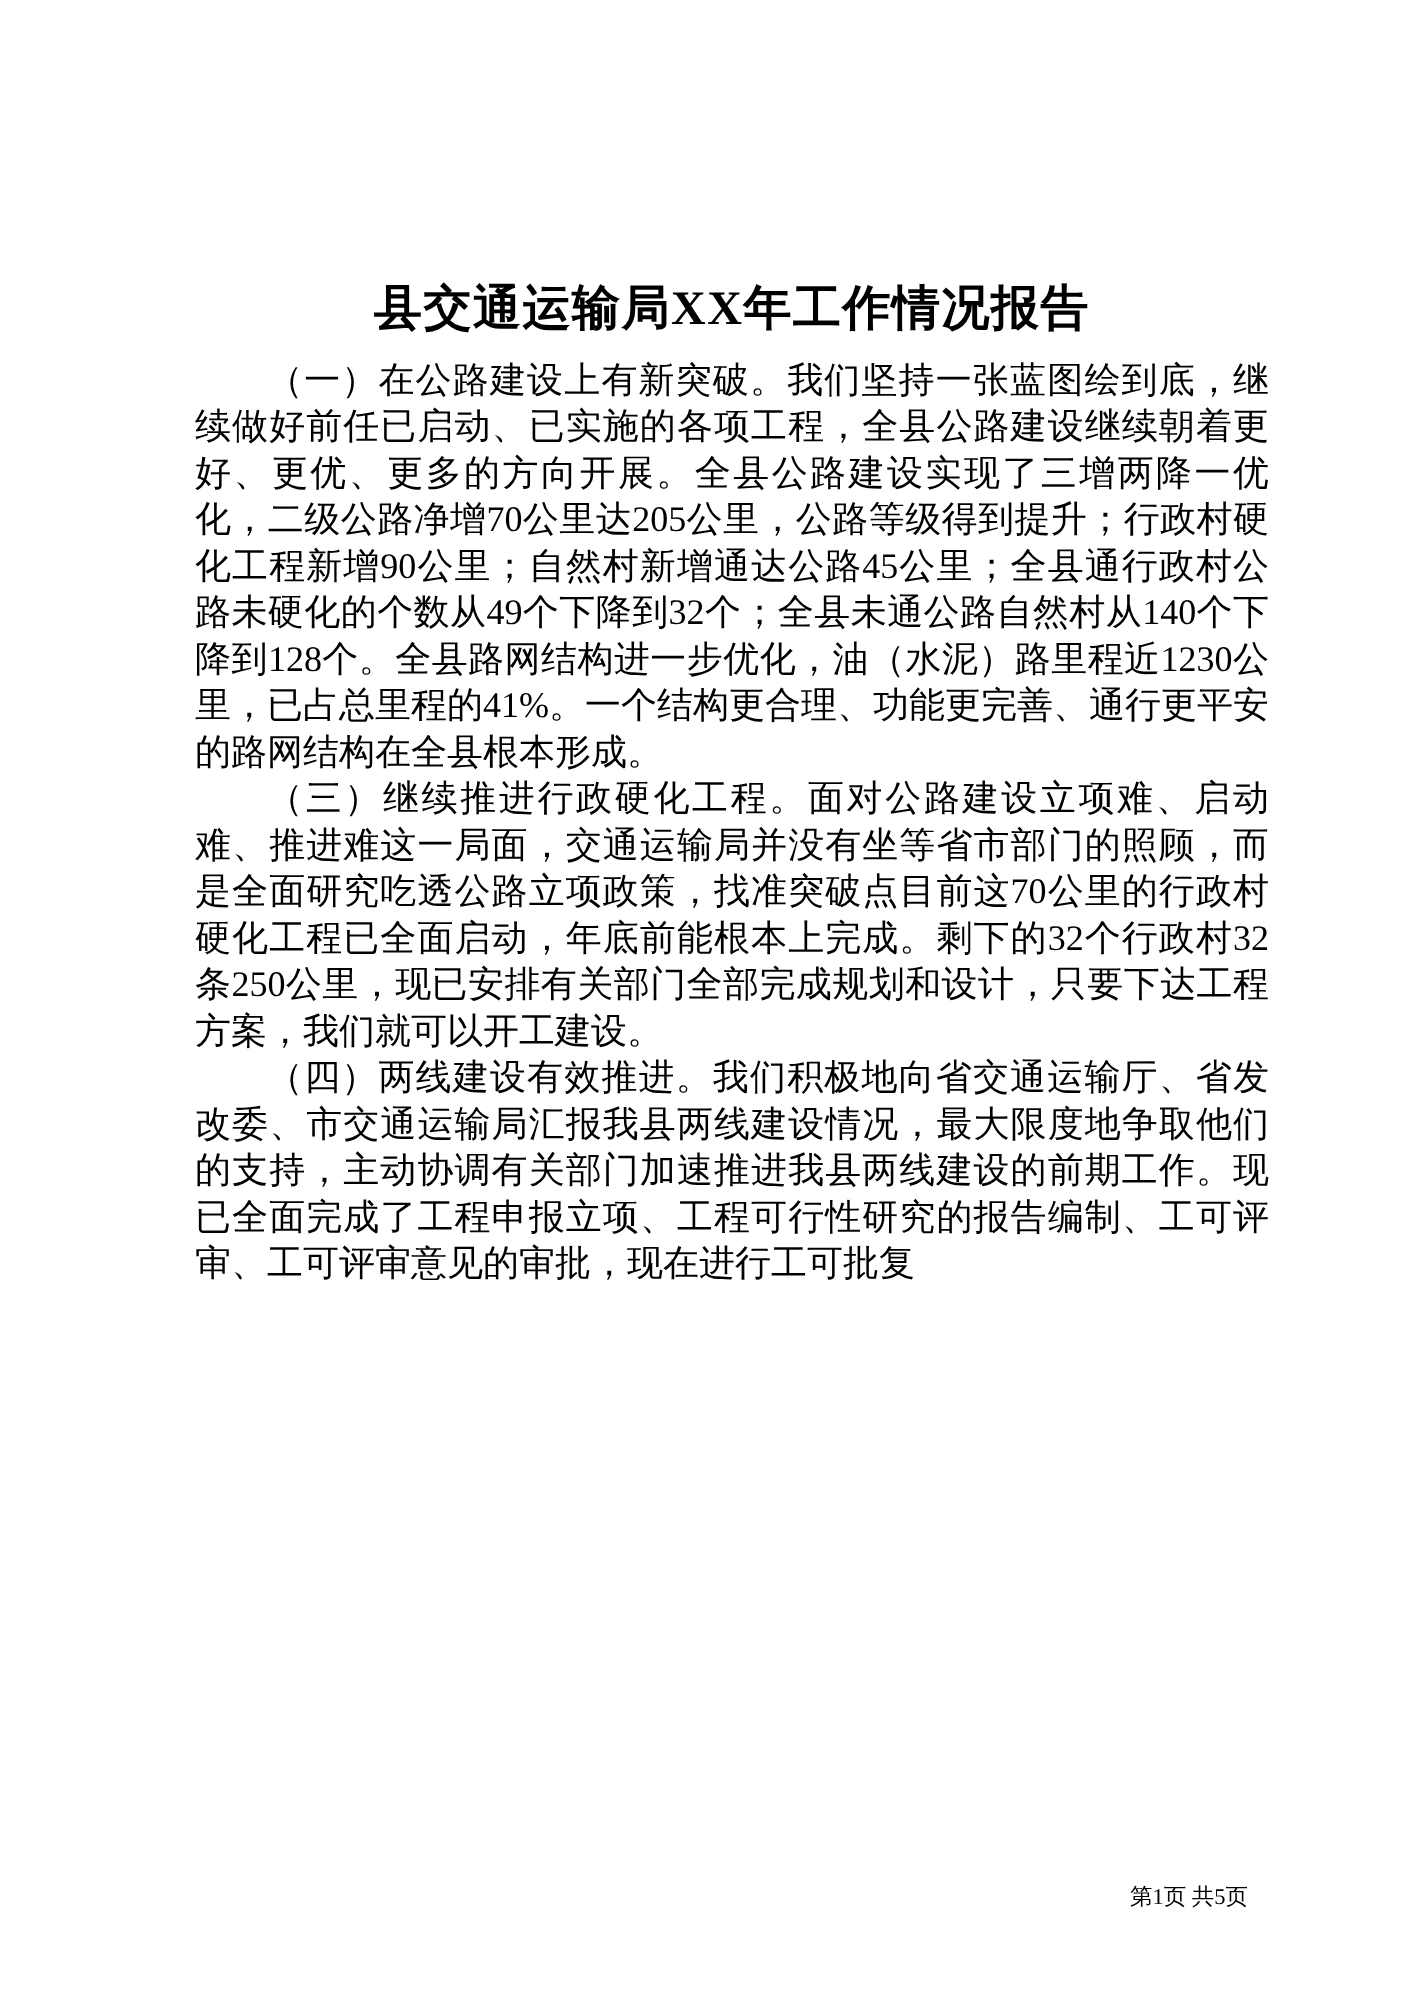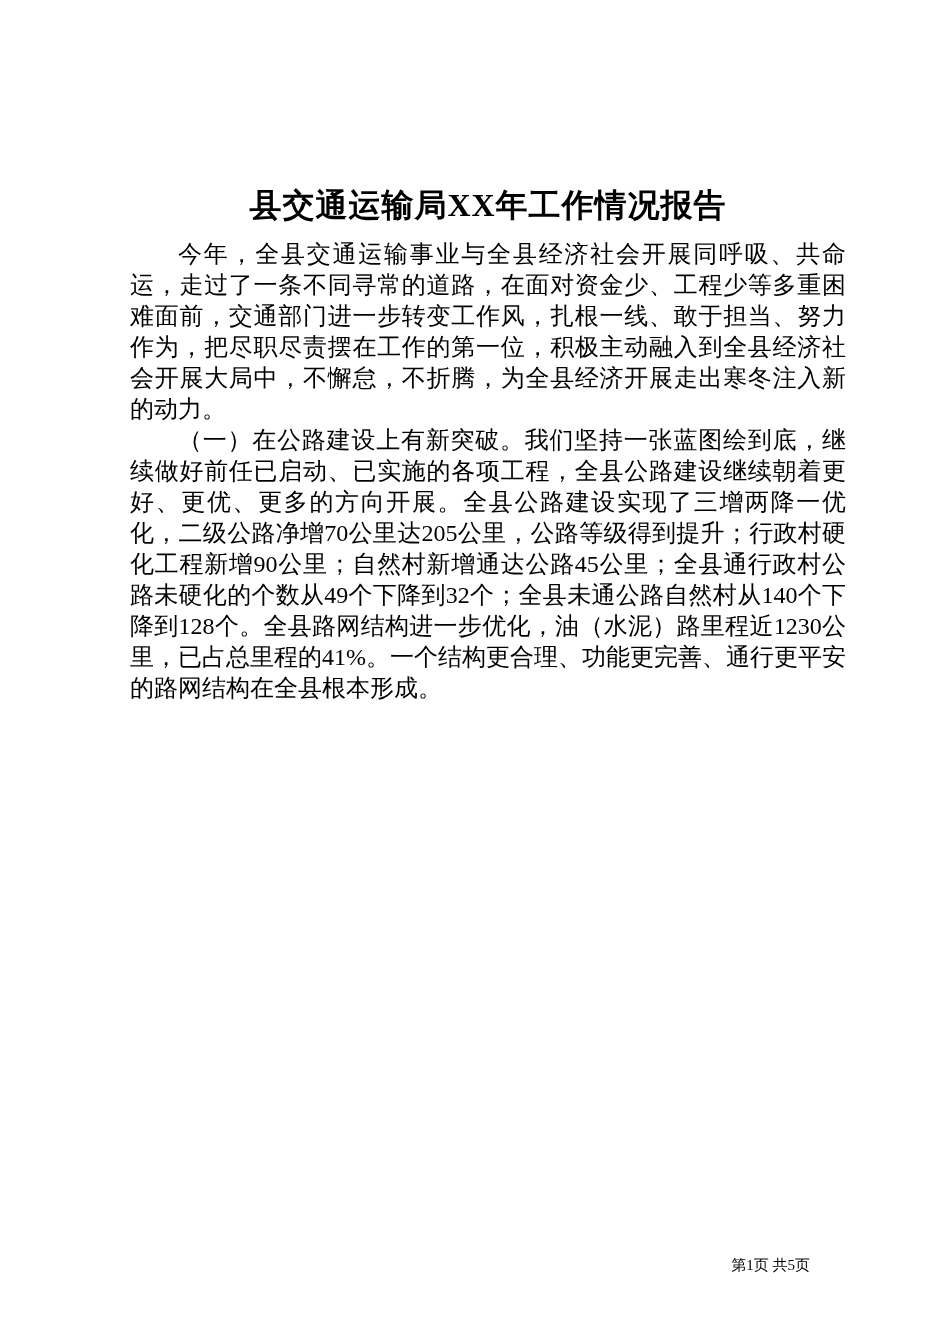--- a/index.html
+++ b/index.html
@@ -33,39 +33,40 @@
   .para {
     font-size: 24px;
     line-height: 31px;
     margin: 0;
     text-align: justify;
     text-indent: 2em;
     word-break: break-all;
   }
   .footer {
     position: absolute;
-    right: 140px;
+    right: 118px;
     bottom: 70px;
     font-size: 15px;
     line-height: 18px;
     color: #000000;
   }
 </style>
 </head>
 <body>
 
 <div class="page">
 
   <h1 class="doc-title">县交通运输局XX年工作情况报告</h1>
 
-  <p class="para">今年，全县交通运输事业与全县经济社会开展同呼吸、共命运，走过了一条不同寻常的道路，在面对资金少、工程少等多重困难面前，交通部门进一步转变工作风，扎根一线、敢于担当、努力作为，把尽职尽责摆在工作的第一位，积极主动融入到全县经济社会开展大局中，不懈怠，不折腾，为全县经济开展走出寒冬注入新的动力。</p>
 
 
 
   <p class="para">（一）在公路建设上有新突破。我们坚持一张蓝图绘到底，继续做好前任已启动、已实施的各项工程，全县公路建设继续朝着更好、更优、更多的方向开展。全县公路建设实现了三增两降一优化，二级公路净增70公里达205公里，公路等级得到提升；行政村硬化工程新增90公里；自然村新增通达公路45公里；全县通行政村公路未硬化的个数从49个下降到32个；全县未通公路自然村从140个下降到128个。全县路网结构进一步优化，油（水泥）路里程近1230公里，已占总里程的41%。一个结构更合理、功能更完善、通行更平安的路网结构在全县根本形成。</p>
 
+  <p class="para">（三）继续推进行政硬化工程。面对公路建设立项难、启动难、推进难这一局面，交通运输局并没有坐等省市部门的照顾，而是全面研究吃透公路立项政策，找准突破点目前这70公里的行政村硬化工程已全面启动，年底前能根本上完成。剩下的32个行政村32条250公里，现已安排有关部门全部完成规划和设计，只要下达工程方案，我们就可以开工建设。</p>
 
+  <p class="para">（四）两线建设有效推进。我们积极地向省交通运输厅、省发改委、市交通运输局汇报我县两线建设情况，最大限度地争取他们的支持，主动协调有关部门加速推进我县两线建设的前期工作。现已全面完成了工程申报立项、工程可行性研究的报告编制、工可评审、工可评审意见的审批，现在进行工可批复</p>
 
   <div class="footer">
     <span>第1页 共5页</span>
   </div>
 
 </div>
 
 </body></html>

